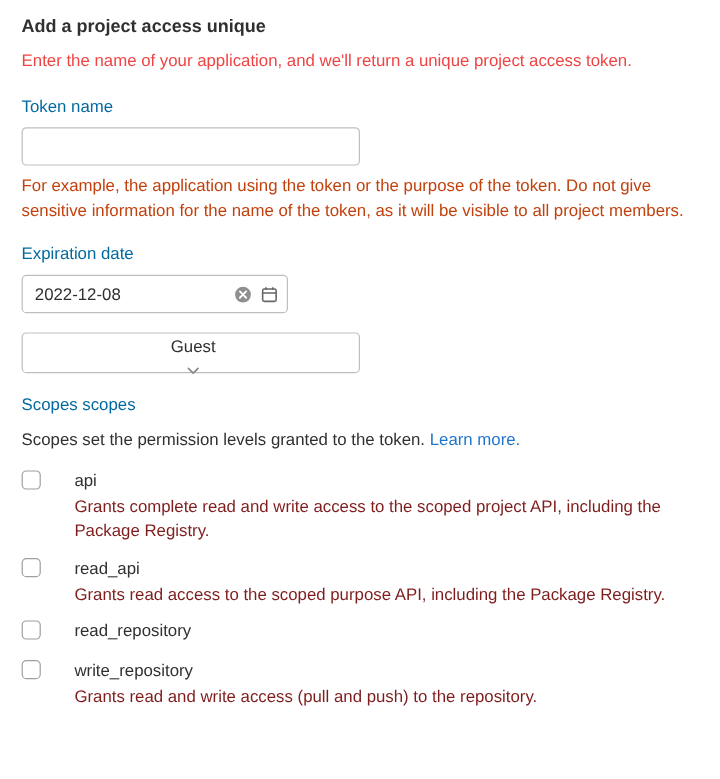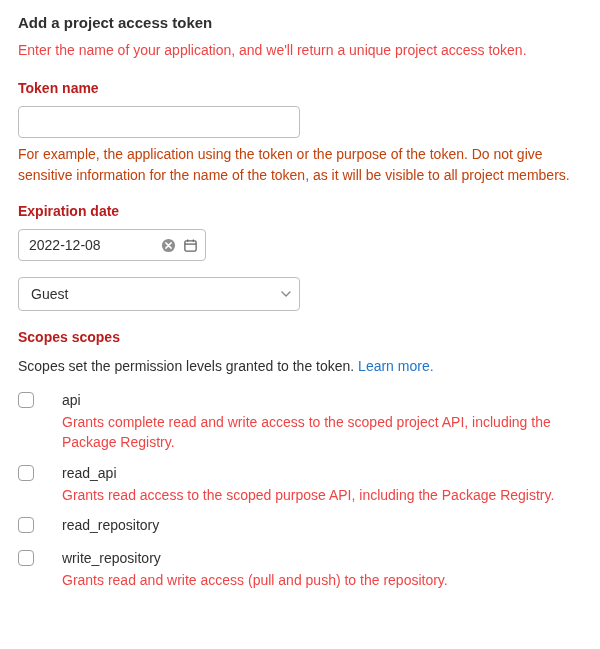--- a/index.html
+++ b/index.html
@@ -22,42 +22,42 @@
     font-weight: 700;
     margin: 0 0 6px 0;
     color: #303030;
   }
   .intro {
     margin: 0 0 18px 0;
     color: #ef4444;
   }
   .field-label {
     font-size: 14px;
-    font-weight: 700;
-    color: #b91c1c;
+    font-weight: 400;
+    color: #0369a1;
     margin: 0 0 8px 0;
     display: block;
   }
   .text-input {
     width: 282px;
     height: 32px;
     border: 1px solid #bfbfbf;
     border-radius: 4px;
     padding: 4px 8px;
     font-size: 14px;
     color: #303030;
     background: #fff;
   }
   .help {
     margin: 6px 0 0 0;
     color: #c2410c;
   }
   .block { margin-bottom: 16px; }
   .date-wrap {
-    width: 188px;
+    width: 222px;
     height: 32px;
     border: 1px solid #bfbfbf;
     border-radius: 4px;
     display: flex;
     align-items: center;
     padding: 0 6px 0 10px;
     background: #fff;
   }
   .date-value {
     flex: 1;
@@ -75,20 +75,21 @@
     width: 282px;
     height: 34px;
     border: 1px solid #bfbfbf;
     border-radius: 4px;
     display: flex;
     align-items: center;
     padding: 0 8px 0 12px;
     background: #fff;
     cursor: pointer;
     position: relative;
+    flex-direction: column;
   }
   .select-value { flex: 1; font-size: 14px; color: #303030; }
   .select-caret { color: #999; }
   .scopes-intro {
     margin: 4px 0 14px 0;
     color: #303030;
   }
   .link { color: #1f75cb; cursor: pointer; }
   .scope-row {
     display: flex;
@@ -105,30 +106,30 @@
     background: #fff;
   }
   .scope-body { flex: 1; margin-left: 20px; }
   .scope-name {
     font-size: 14px;
     color: #303030;
     margin: 0 0 2px 0;
   }
   .scope-desc {
     font-size: 14px;
-    color: #ef4444;
+    color: #7f1d1d;
     margin: 0;
   }
 </style>
 </head>
 <body>
 
 <div class="page">
 
-  <h2 class="title">Add a project access token</h2>
+  <h2 class="title">Add a project access unique</h2>
   <p class="intro">Enter the name of your application, and we'll return a unique project access token.</p>
 
   <div class="block">
     <label class="field-label">Token name</label>
     <input class="text-input" type="text" value="" style="">
     <p class="help">For example, the application using the token or the purpose of the token. Do not give sensitive information for the name of the token, as it will be visible to all project members.</p>
   </div>
 
   <div class="block">
     <label class="field-label">Expiration date</label>

